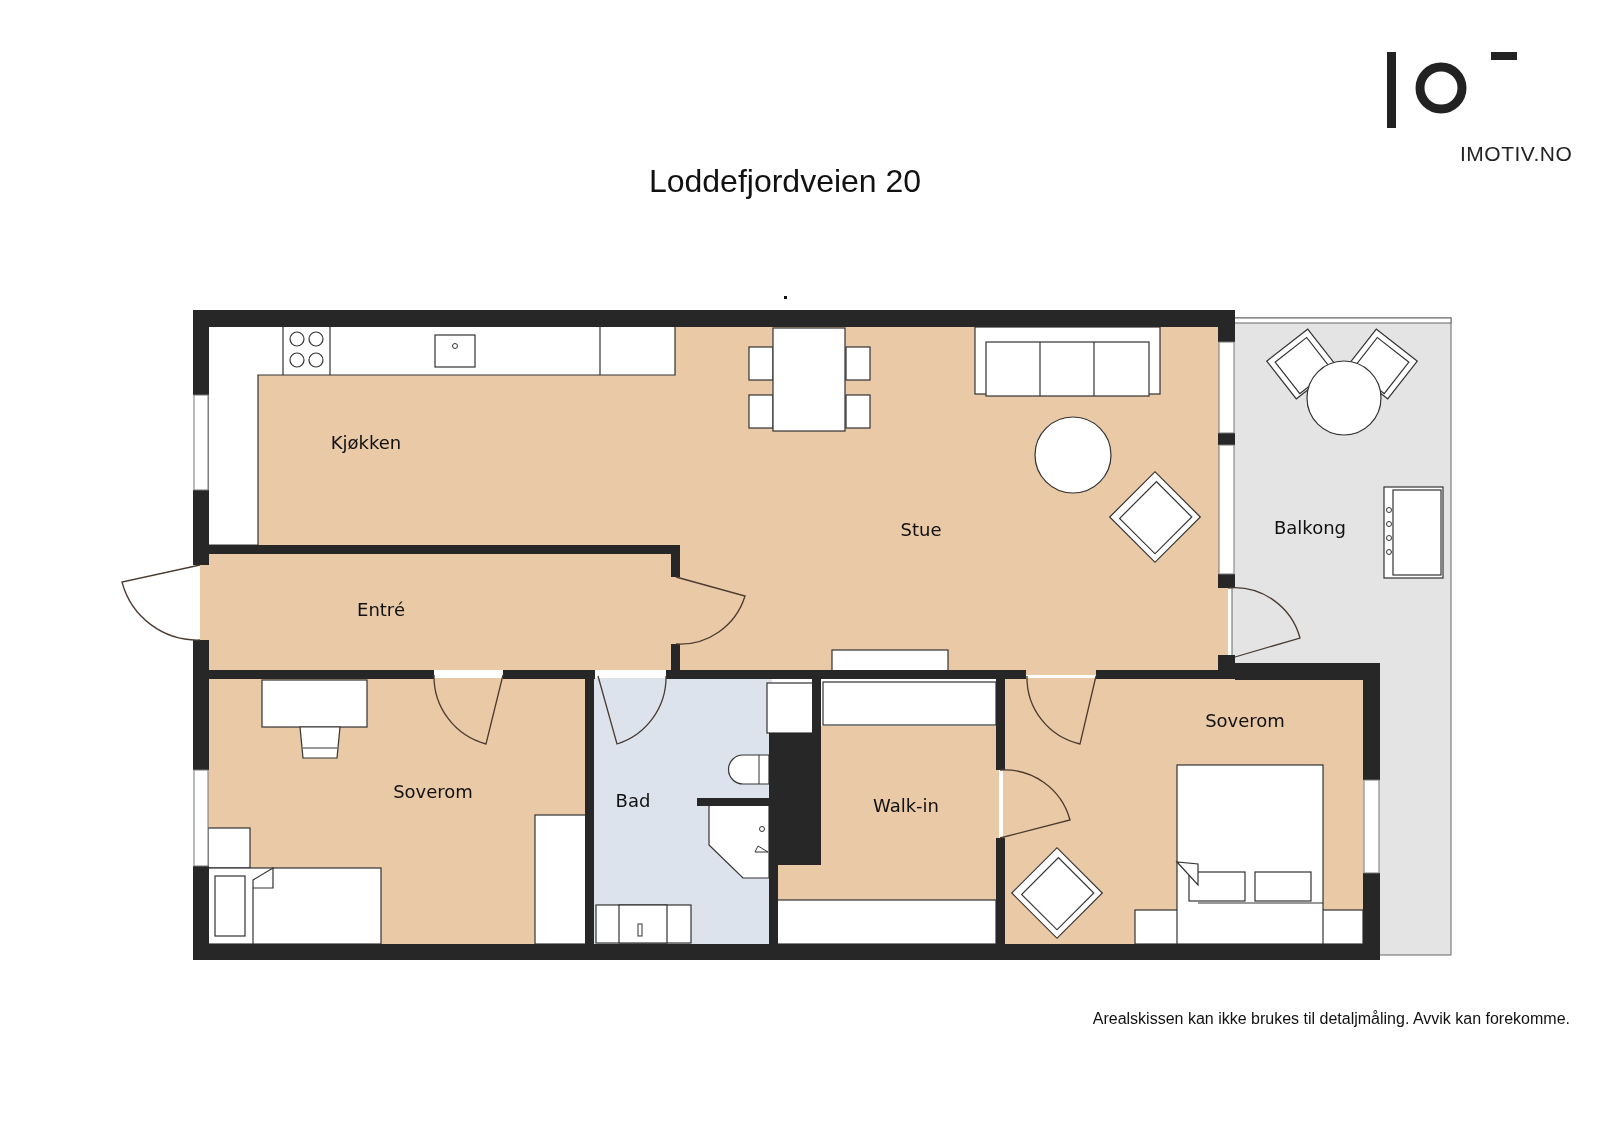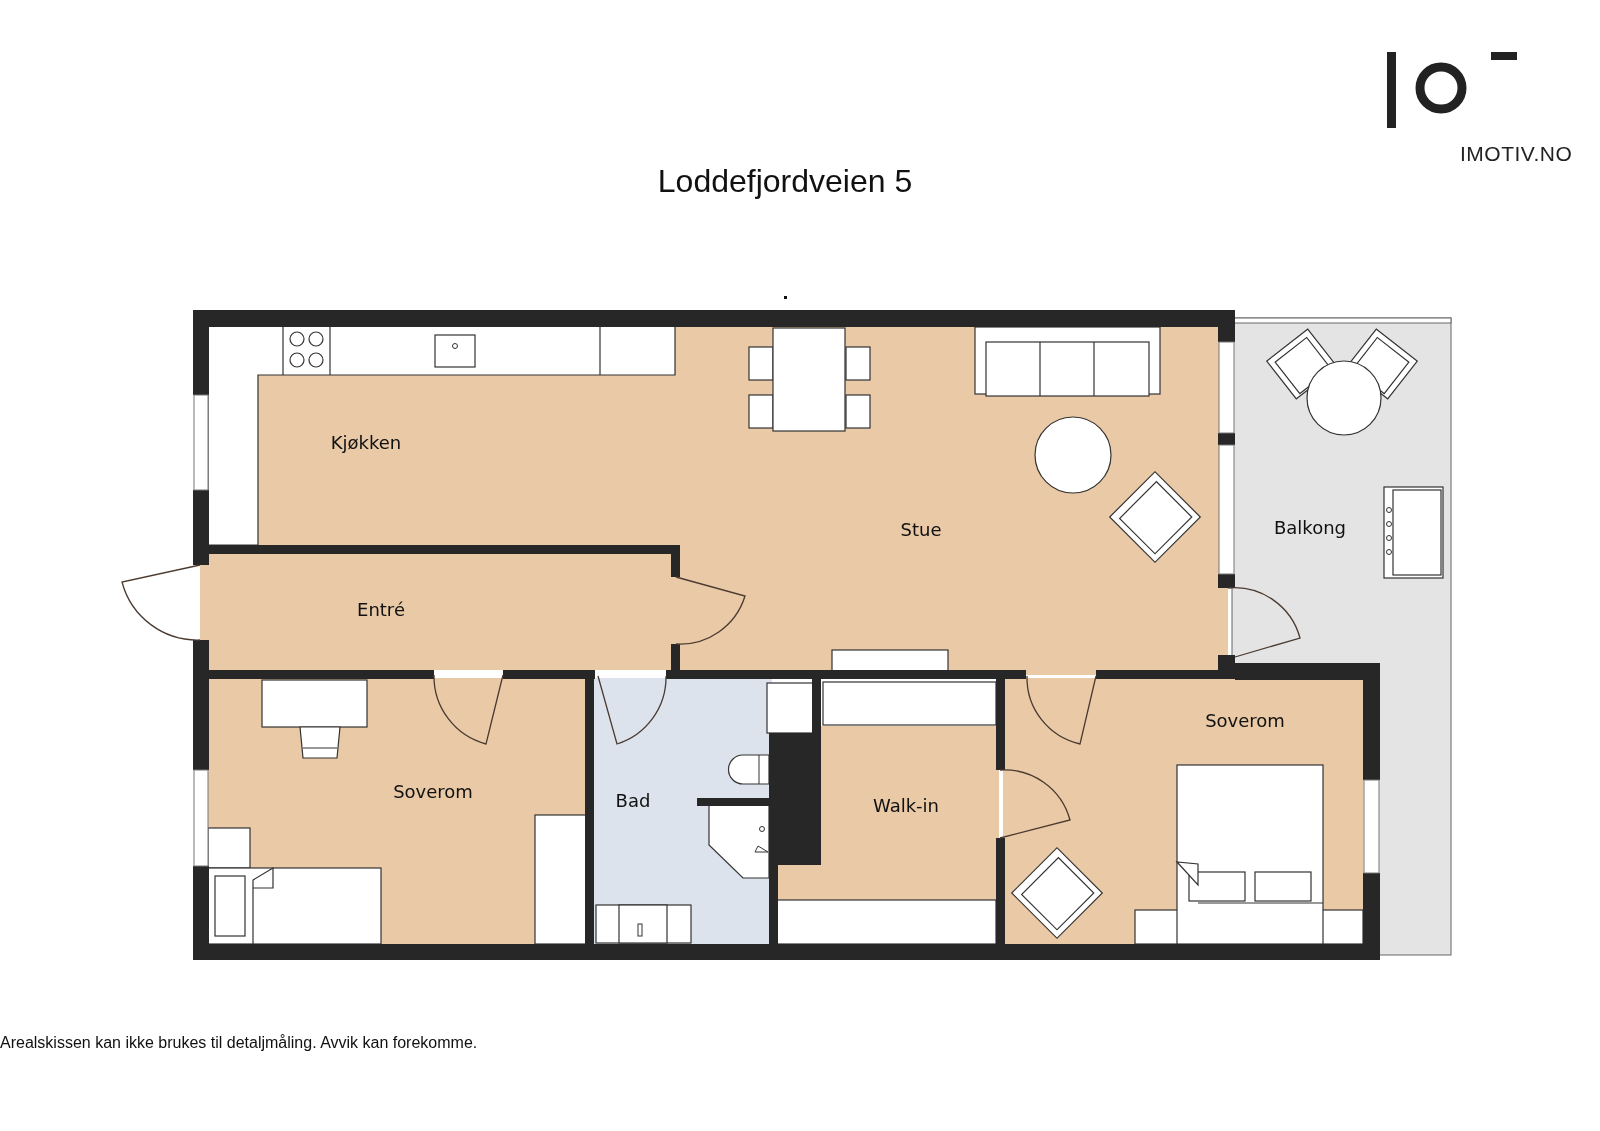--- a/index.html
+++ b/index.html
@@ -2,37 +2,37 @@
 <html><head>
   <meta charset="utf-8">
   <style>
     html, body { margin: 0; padding: 0; background: #ffffff; }
     body { width: 1600px; height: 1131px; position: relative; overflow: hidden; font-family: "Liberation Sans", sans-serif; }
     .logo { position: absolute; left: 1385px; top: 50px; width: 135px; height: 120px; }
     .logo-text { position: absolute; left: 1460px; top: 142px; font-family: "Liberation Sans", sans-serif; font-size: 21px; letter-spacing: 0.5px; color: #222; }
     .title { position: absolute; left: 0; width: 1570px; top: 163px; text-align: center; font-family: "Liberation Sans", sans-serif; font-size: 32px; color: #111; }
     .plan { position: absolute; left: 0; top: 0; width: 1600px; height: 1131px; }
     .room-label { font-family: "DejaVu Sans", sans-serif; font-size: 18px; fill: #111; }
-    .disclaimer { position: absolute; left: 0; width: 1570px; top: 1034px; text-align: left; font-family: "Liberation Sans", sans-serif; font-size: 16px; color: #111; }
+    .disclaimer { position: absolute; left: 0; width: 1570px; top: 1010px; text-align: right; font-family: "Liberation Sans", sans-serif; font-size: 16px; color: #111; }
     .furn { fill: #ffffff; stroke: #333; stroke-width: 1.2; }
     .door { fill: none; stroke: #4a3a30; stroke-width: 1.3; }
     .wall { fill: #272727; }
     .win { fill: #ffffff; stroke: #777; stroke-width: 1; }
   </style>
 </head>
 <body>
 
 <svg class="logo" viewBox="0 0 135 120">
   <rect x="2" y="2" width="9" height="76" fill="#222"></rect>
   <circle cx="56" cy="38" r="21" fill="none" stroke="#222" stroke-width="9"></circle>
   <rect x="106" y="2" width="26" height="8" fill="#222"></rect>
 </svg>
 <div class="logo-text">IMOTIV.NO</div>
 
-<div class="title">Loddefjordveien 5</div>
+<div class="title">Loddefjordveien 20</div>
 
 <svg class="plan" viewBox="0 0 1600 1131">
 
   <rect x="784" y="296" width="3" height="3" fill="#111"></rect>
 
   <g>
     <rect x="1232" y="318" width="219" height="637" fill="#e4e4e4" stroke="#666" stroke-width="1"></rect>
     <rect x="1232" y="318" width="219" height="5" fill="#ffffff" stroke="#666" stroke-width="1"></rect>
   </g>
 

